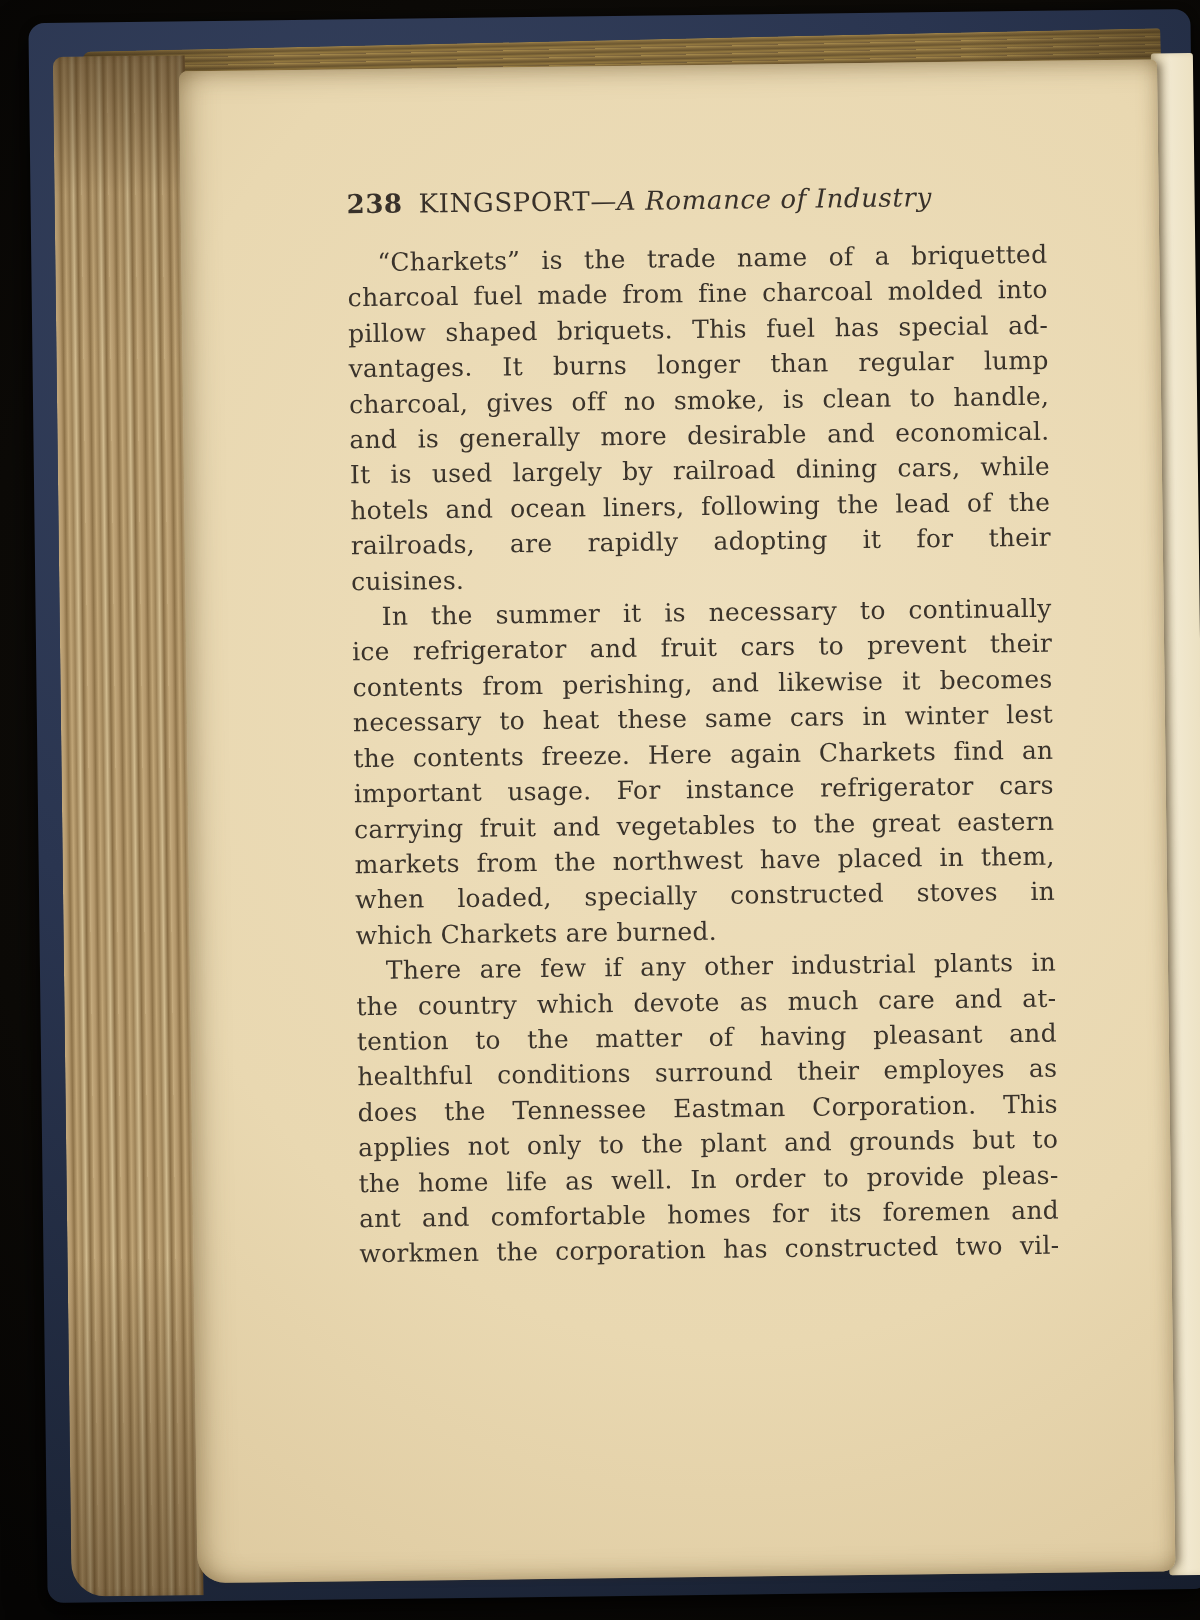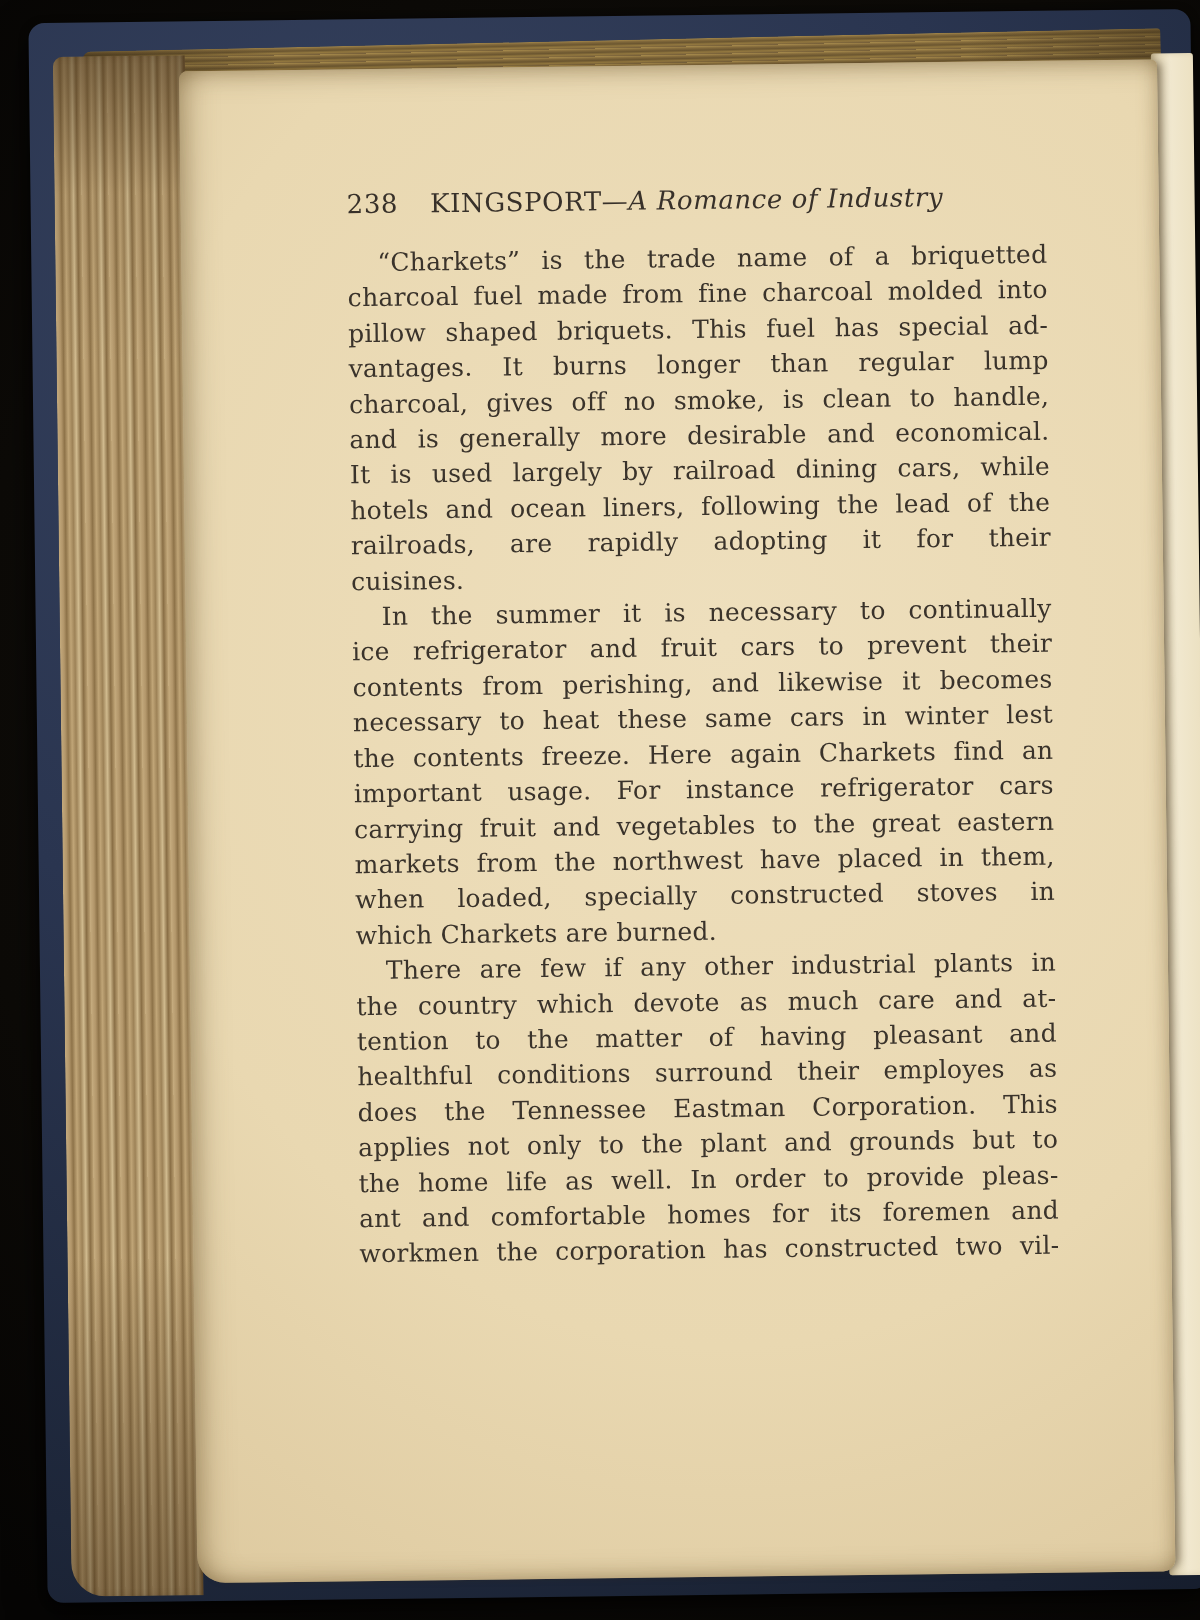--- a/index.html
+++ b/index.html
@@ -103,21 +103,21 @@
   .header {
     position: absolute;
     left: 166px;
     top: 120px;
     width: 700px;
     font-size: 26px;
     letter-spacing: 0.6px;
     color: #38312a;
     white-space: nowrap;
   }
-  .header .pagenum { margin-right: 32px; }
+  .header .pagenum { margin-right: 16px; font-weight: bold; }
   .header .running-title em { font-style: italic; }
 
   .body {
     position: absolute;
     left: 166px;
     top: 176px;
     width: 700px;
     font-size: 25px;
     line-height: 35.4px;
     letter-spacing: 0.25px;

